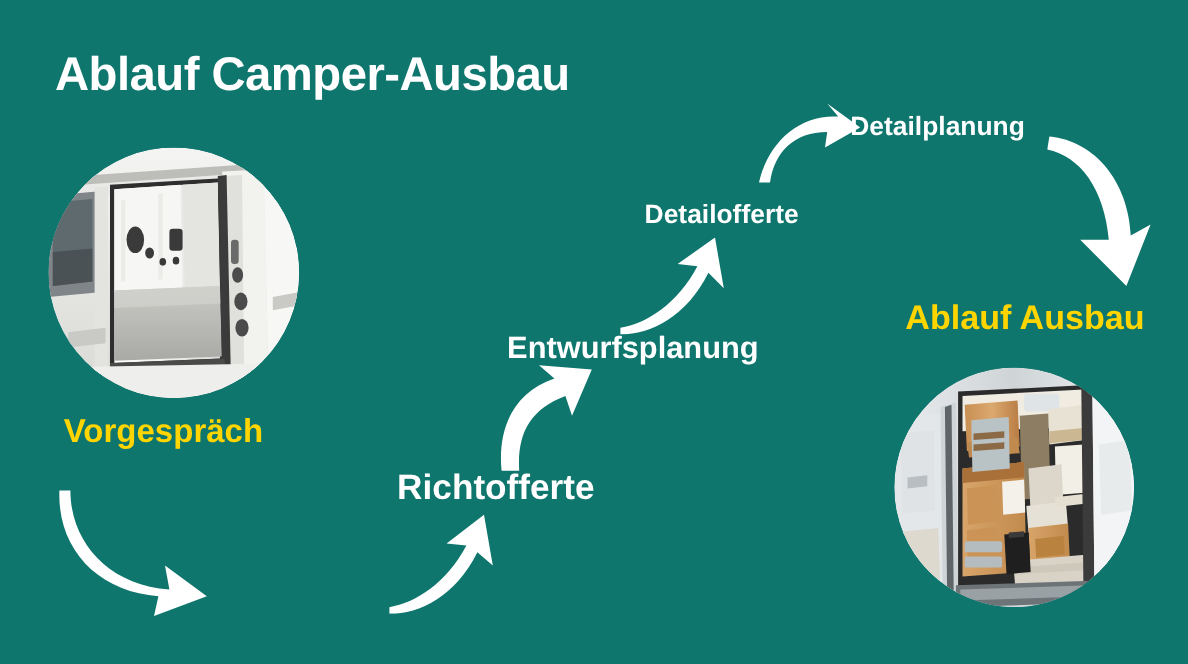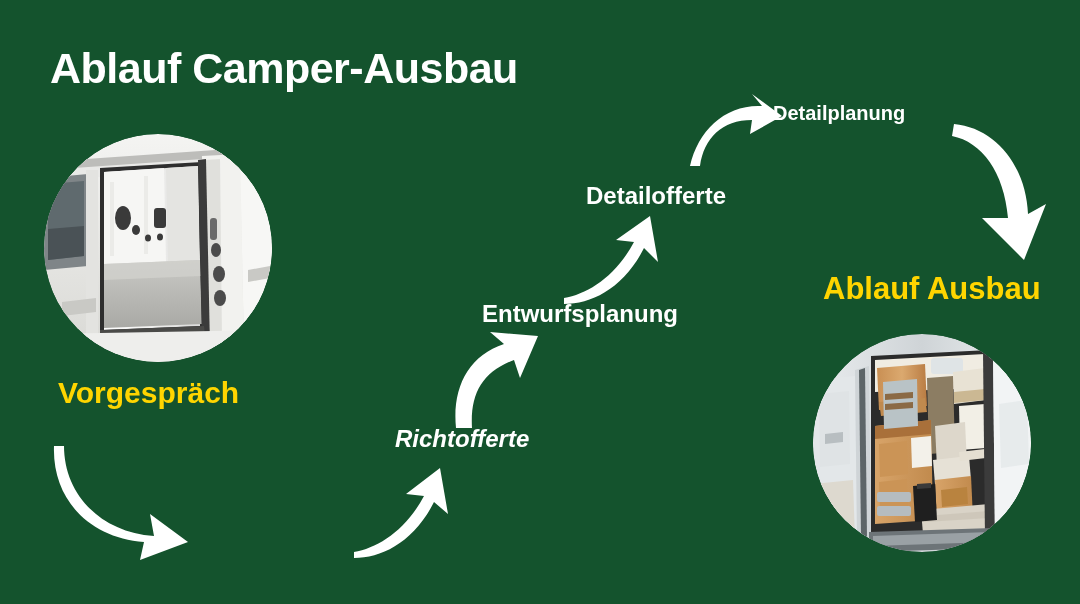--- a/index.html
+++ b/index.html
@@ -7,21 +7,21 @@
     padding: 0;
     background: #7a0070;
   }
   body {
     font-family: "Liberation Sans", sans-serif;
   }
   #canvas {
     position: relative;
     width: 1080px;
     height: 604px;
-    background: #14532d;
+    background: #0f766e;
     overflow: hidden;
   }
   #title {
     position: absolute;
     left: 50px;
     top: 44px;
     font-size: 43px;
     font-weight: bold;
     color: #ffffff;
     letter-spacing: -0.5px;
@@ -208,27 +208,27 @@
 
         <path d="M56 198 L180 194 L182 214 L56 218 Z" fill="#6d7478"></path>
         <path d="M60 202 L178 198 L178 208 L60 212 Z" fill="#9aa1a5"></path>
       </g>
     </svg>
   </div>
 
   <div class="step-label accent" style="left:58px; top:376px; font-size:30px;">Vorgespräch</div>
 
 
-  <div class="step-label" style="left:395px; top:425px; font-size:24px;font-style:italic;">Richtofferte</div>
-
-  <div class="step-label" style="left:482px; top:300px; font-size:24px;">Entwurfsplanung</div>
+  <div class="step-label" style="left:361px; top:425px; font-size:32px;">Richtofferte</div>
+
+  <div class="step-label" style="left:461px; top:300px; font-size:28px;">Entwurfsplanung</div>
 
   <div class="step-label" style="left:586px; top:182px; font-size:24px;">Detailofferte</div>
 
-  <div class="step-label" style="left:773px; top:102px; font-size:20px;">Detailplanung</div>
+  <div class="step-label" style="left:773px; top:102px; font-size:24px;">Detailplanung</div>
 
   <div class="step-label accent" style="left:823px; top:271px; font-size:31px;">Ablauf Ausbau</div>
 
   <div class="arrow" style="left:50px; top:440px; width:140px; height:120px;">
     <svg width="140" height="120" viewBox="0 0 140 120">
       <path d="M14 6
                C 14 52, 48 92, 104 96
                L 100 74
                L 138 102
                L 90 120

